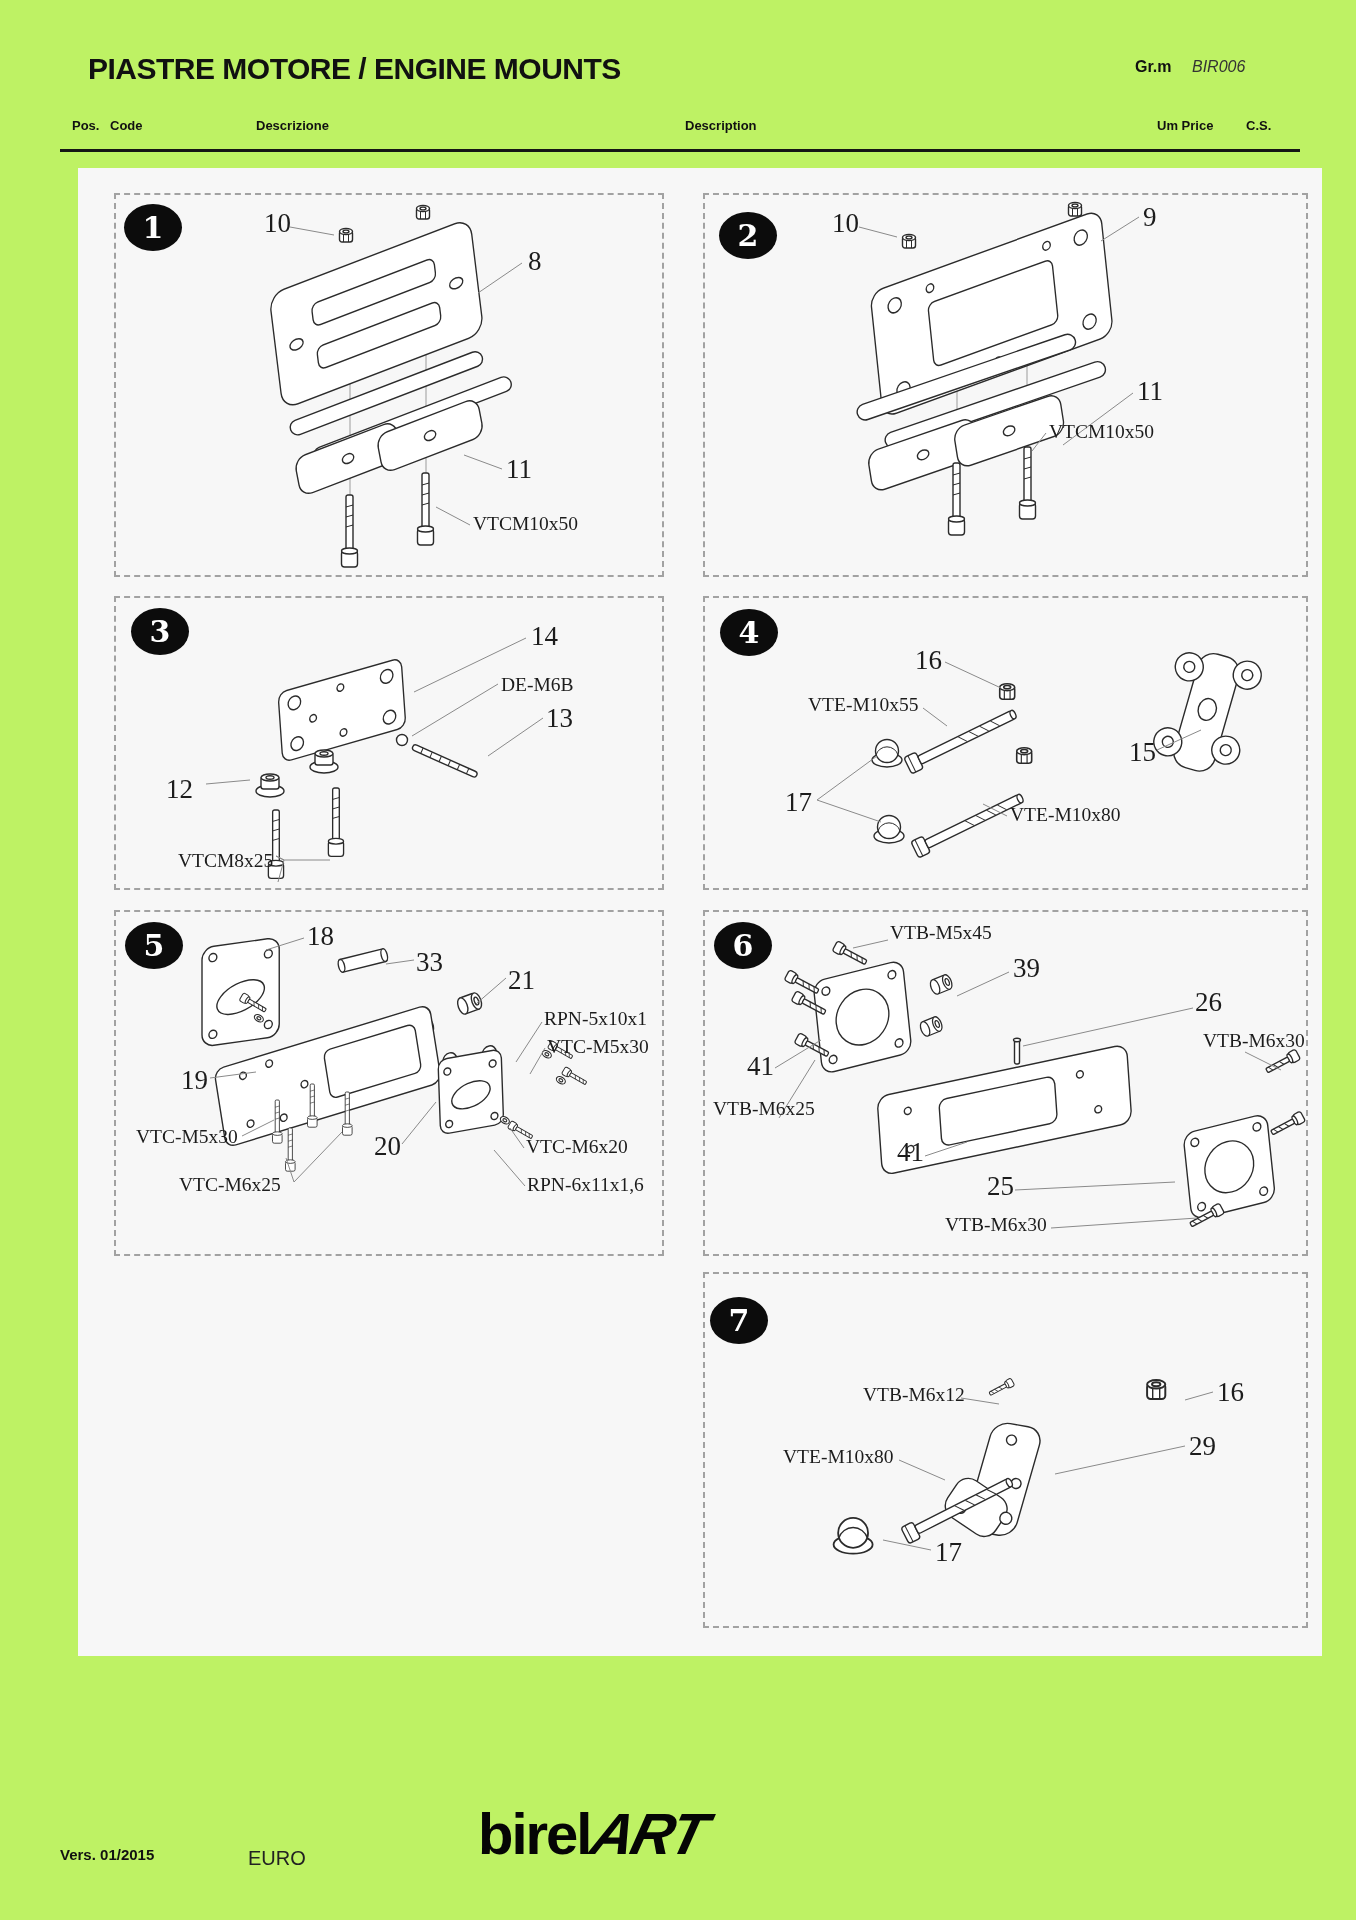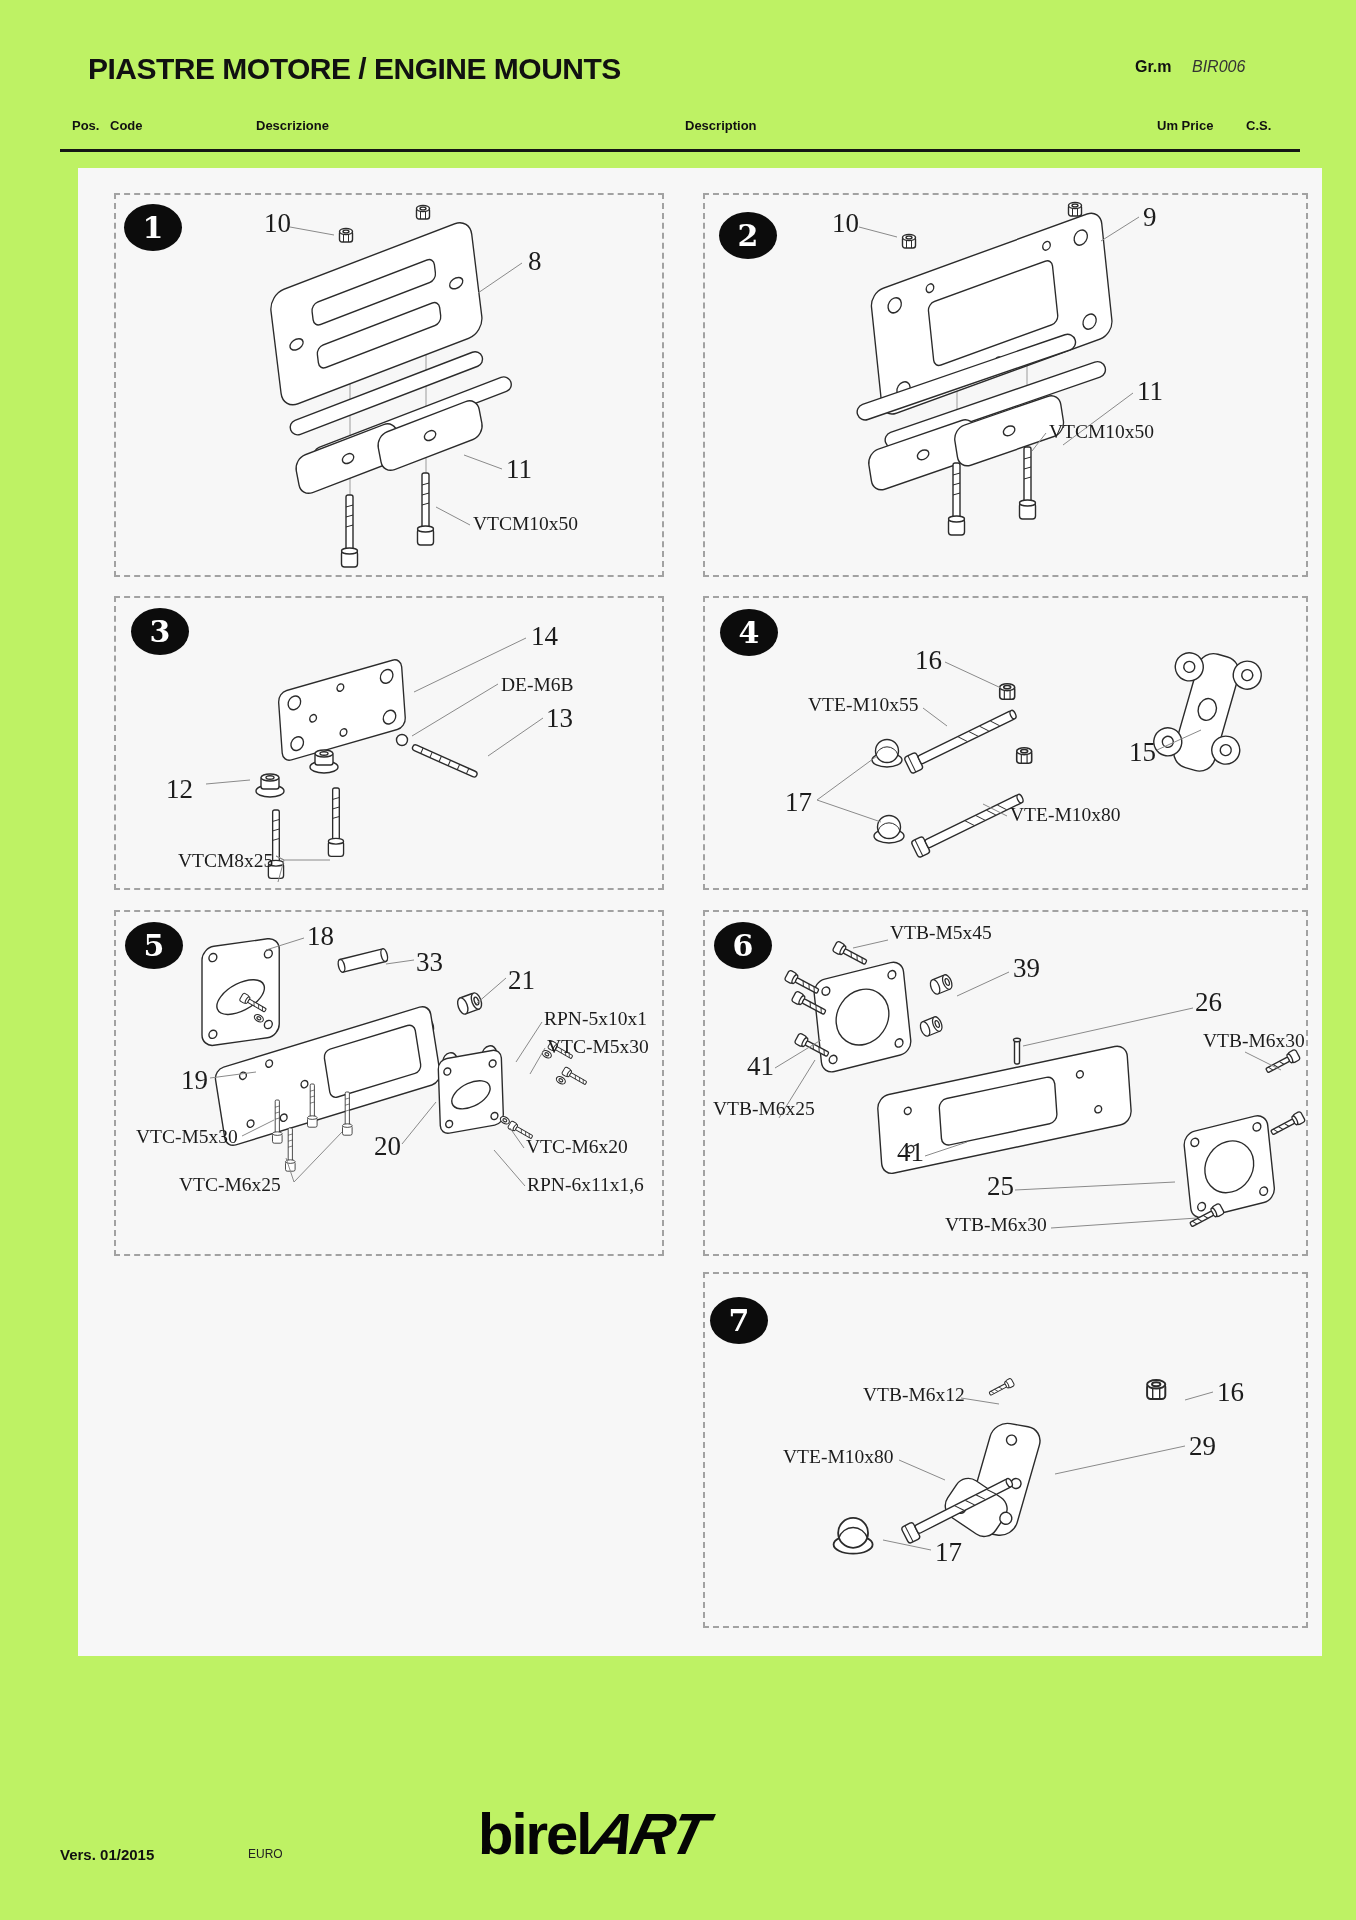--- a/index.html
+++ b/index.html
@@ -19,21 +19,21 @@
   .plabel{position:absolute;font-family:"Liberation Serif",serif;font-size:27px;color:#1c1c1c;
           white-space:nowrap;z-index:2;line-height:1.05;}
   .pcode{position:absolute;font-family:"Liberation Serif",serif;font-size:19.5px;color:#1c1c1c;
          white-space:nowrap;z-index:2;line-height:1.1;}
   .art{position:absolute;left:0;top:0;z-index:1;}
   .pt{fill:#ffffff;stroke:#2b2b2b;stroke-width:1.4;}
   .ln{fill:none;stroke:#2b2b2b;stroke-width:1;}
   .ax{fill:none;stroke:#909090;stroke-width:0.9;}
   .ldr{fill:none;stroke:#8a8a8a;stroke-width:1;}
   .footer-vers{position:absolute;left:60px;top:1846px;font-size:15px;font-weight:bold;color:#111;}
-  .footer-euro{position:absolute;left:248px;top:1847px;font-size:12px;color:#222;}
+  .footer-euro{position:absolute;left:248px;top:1847px;font-size:20px;color:#222;}
   .logo{position:absolute;left:478px;top:1800px;width:400px;text-align:left;color:#050505;
         font-size:58px;font-weight:900;letter-spacing:-2px;white-space:nowrap;}
   .logo .p1{font-family:"Liberation Sans",sans-serif;font-weight:900;}
   .logo .p2{display:inline-block;font-family:"Liberation Sans",sans-serif;font-weight:900;
             font-style:italic;transform:skewX(-14deg);margin-left:2px;}
 </style>
 </head>
 <body>
 
 <svg width="0" height="0" style="position:absolute">

